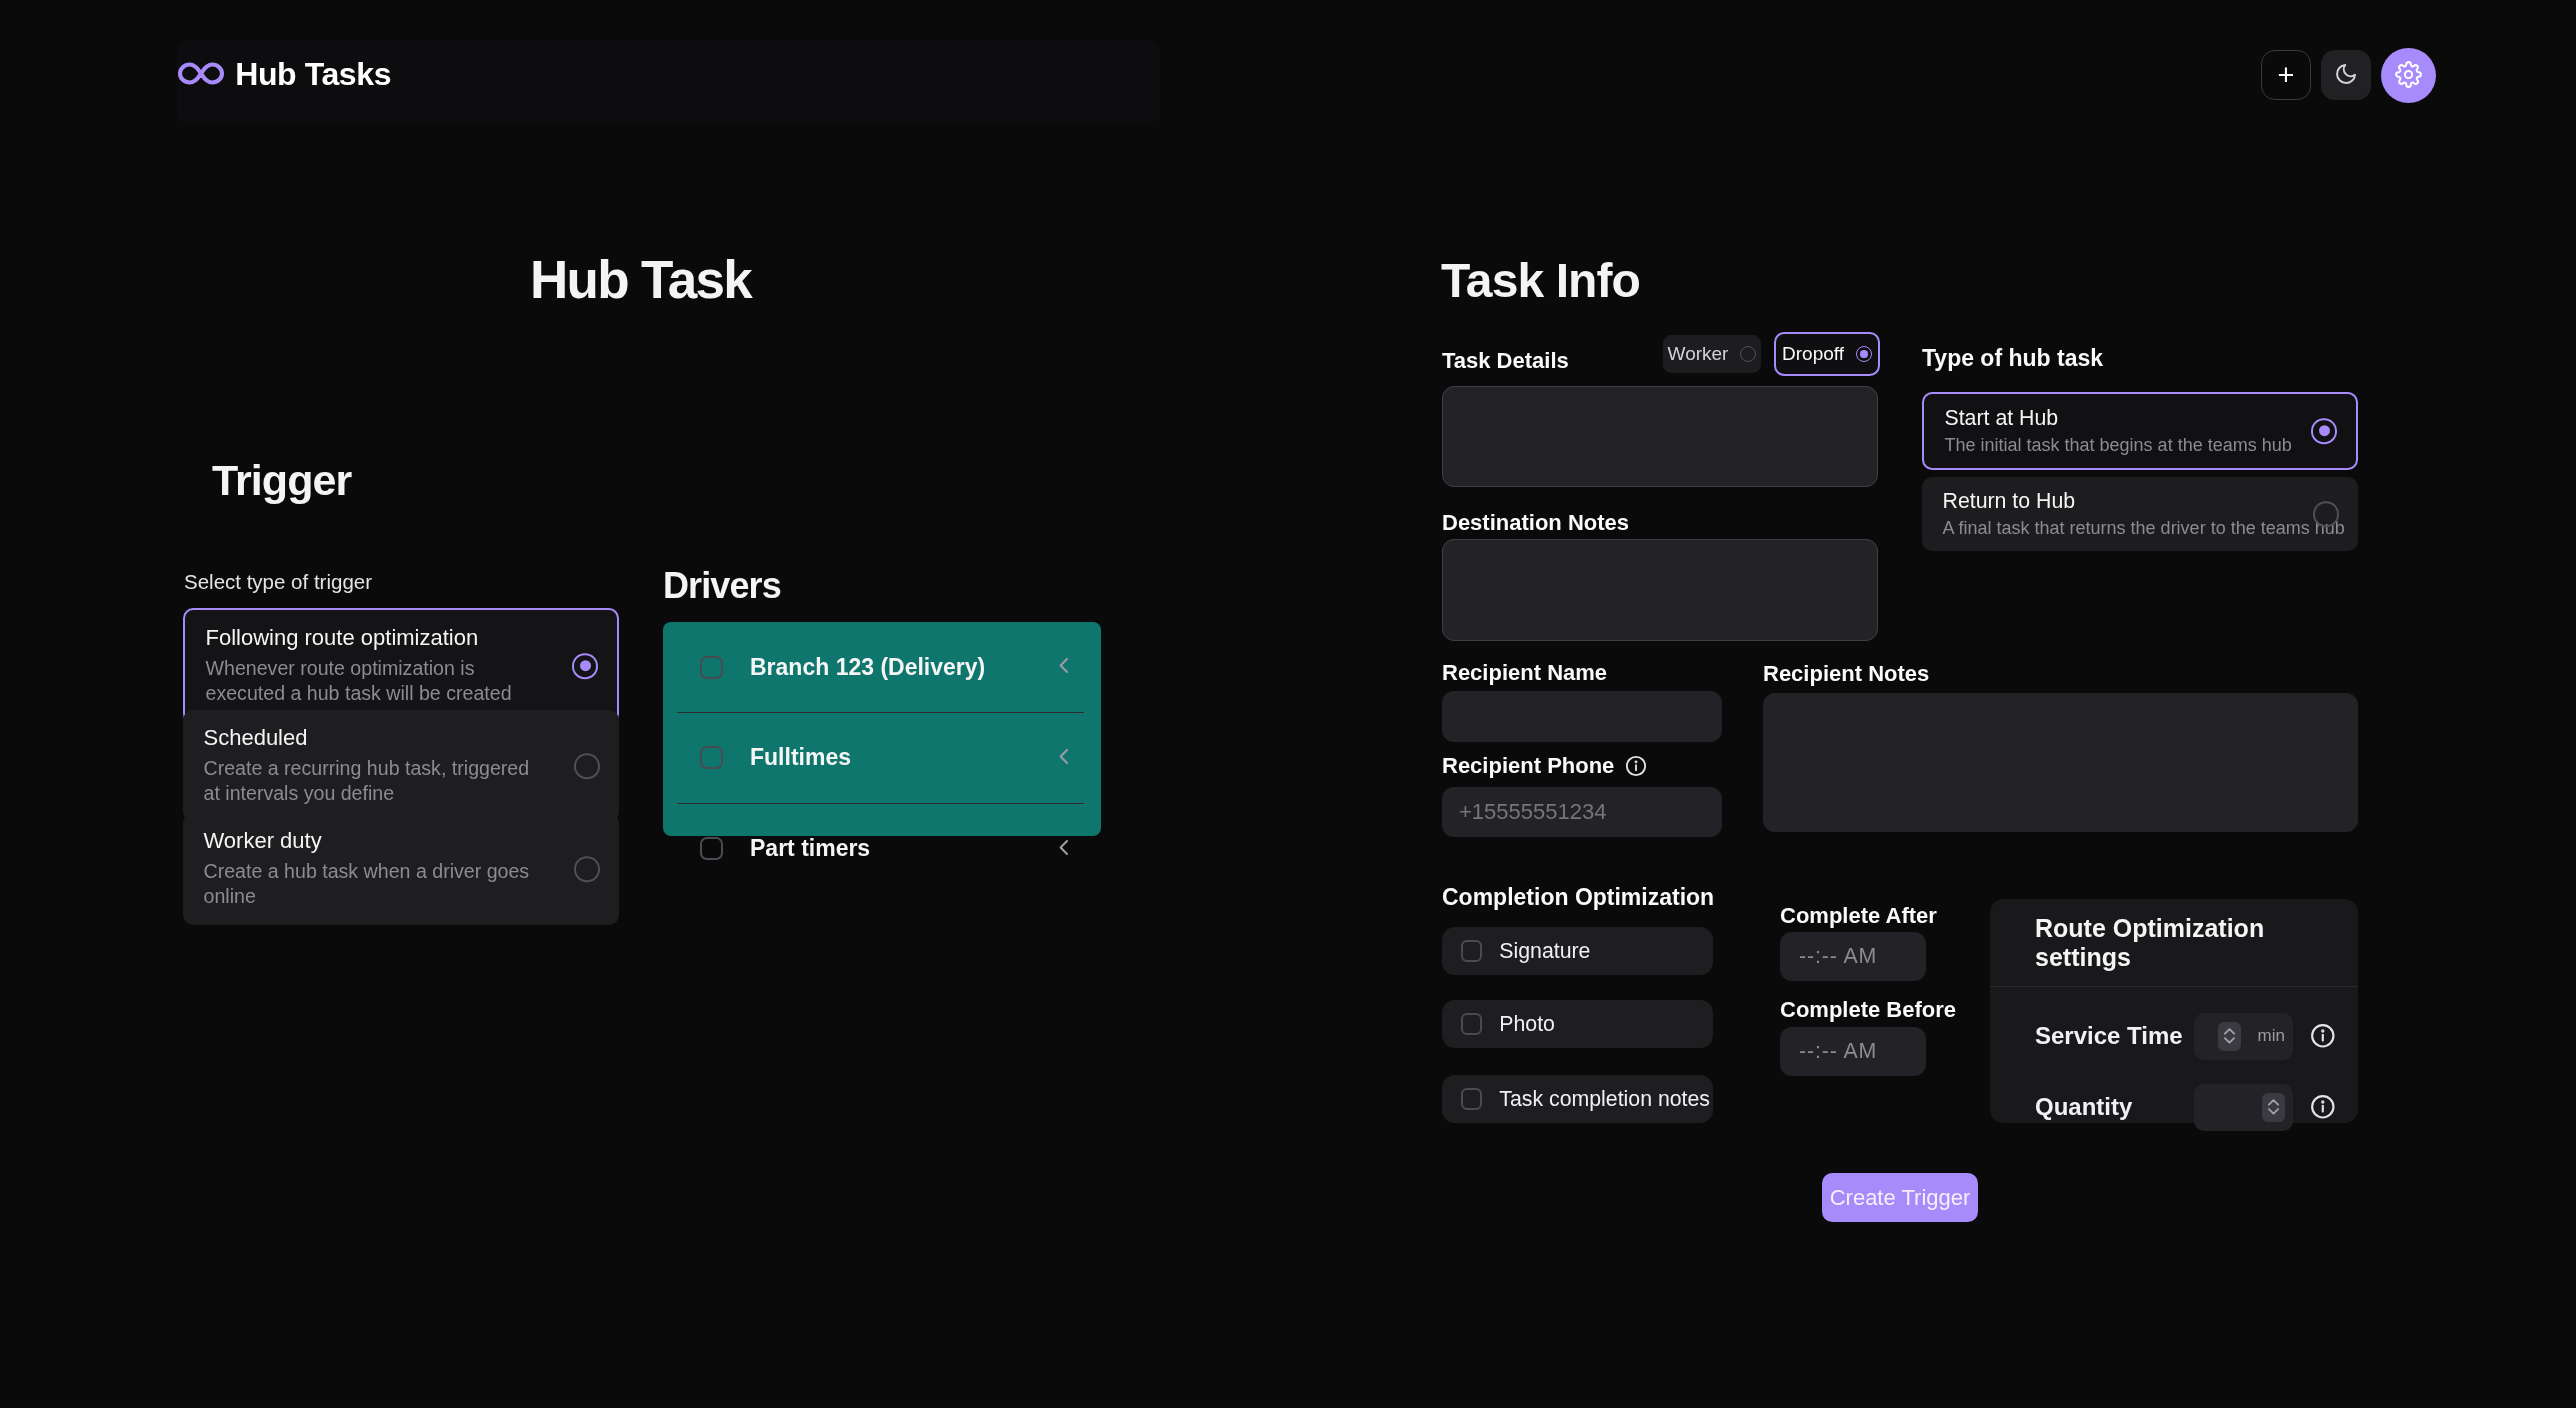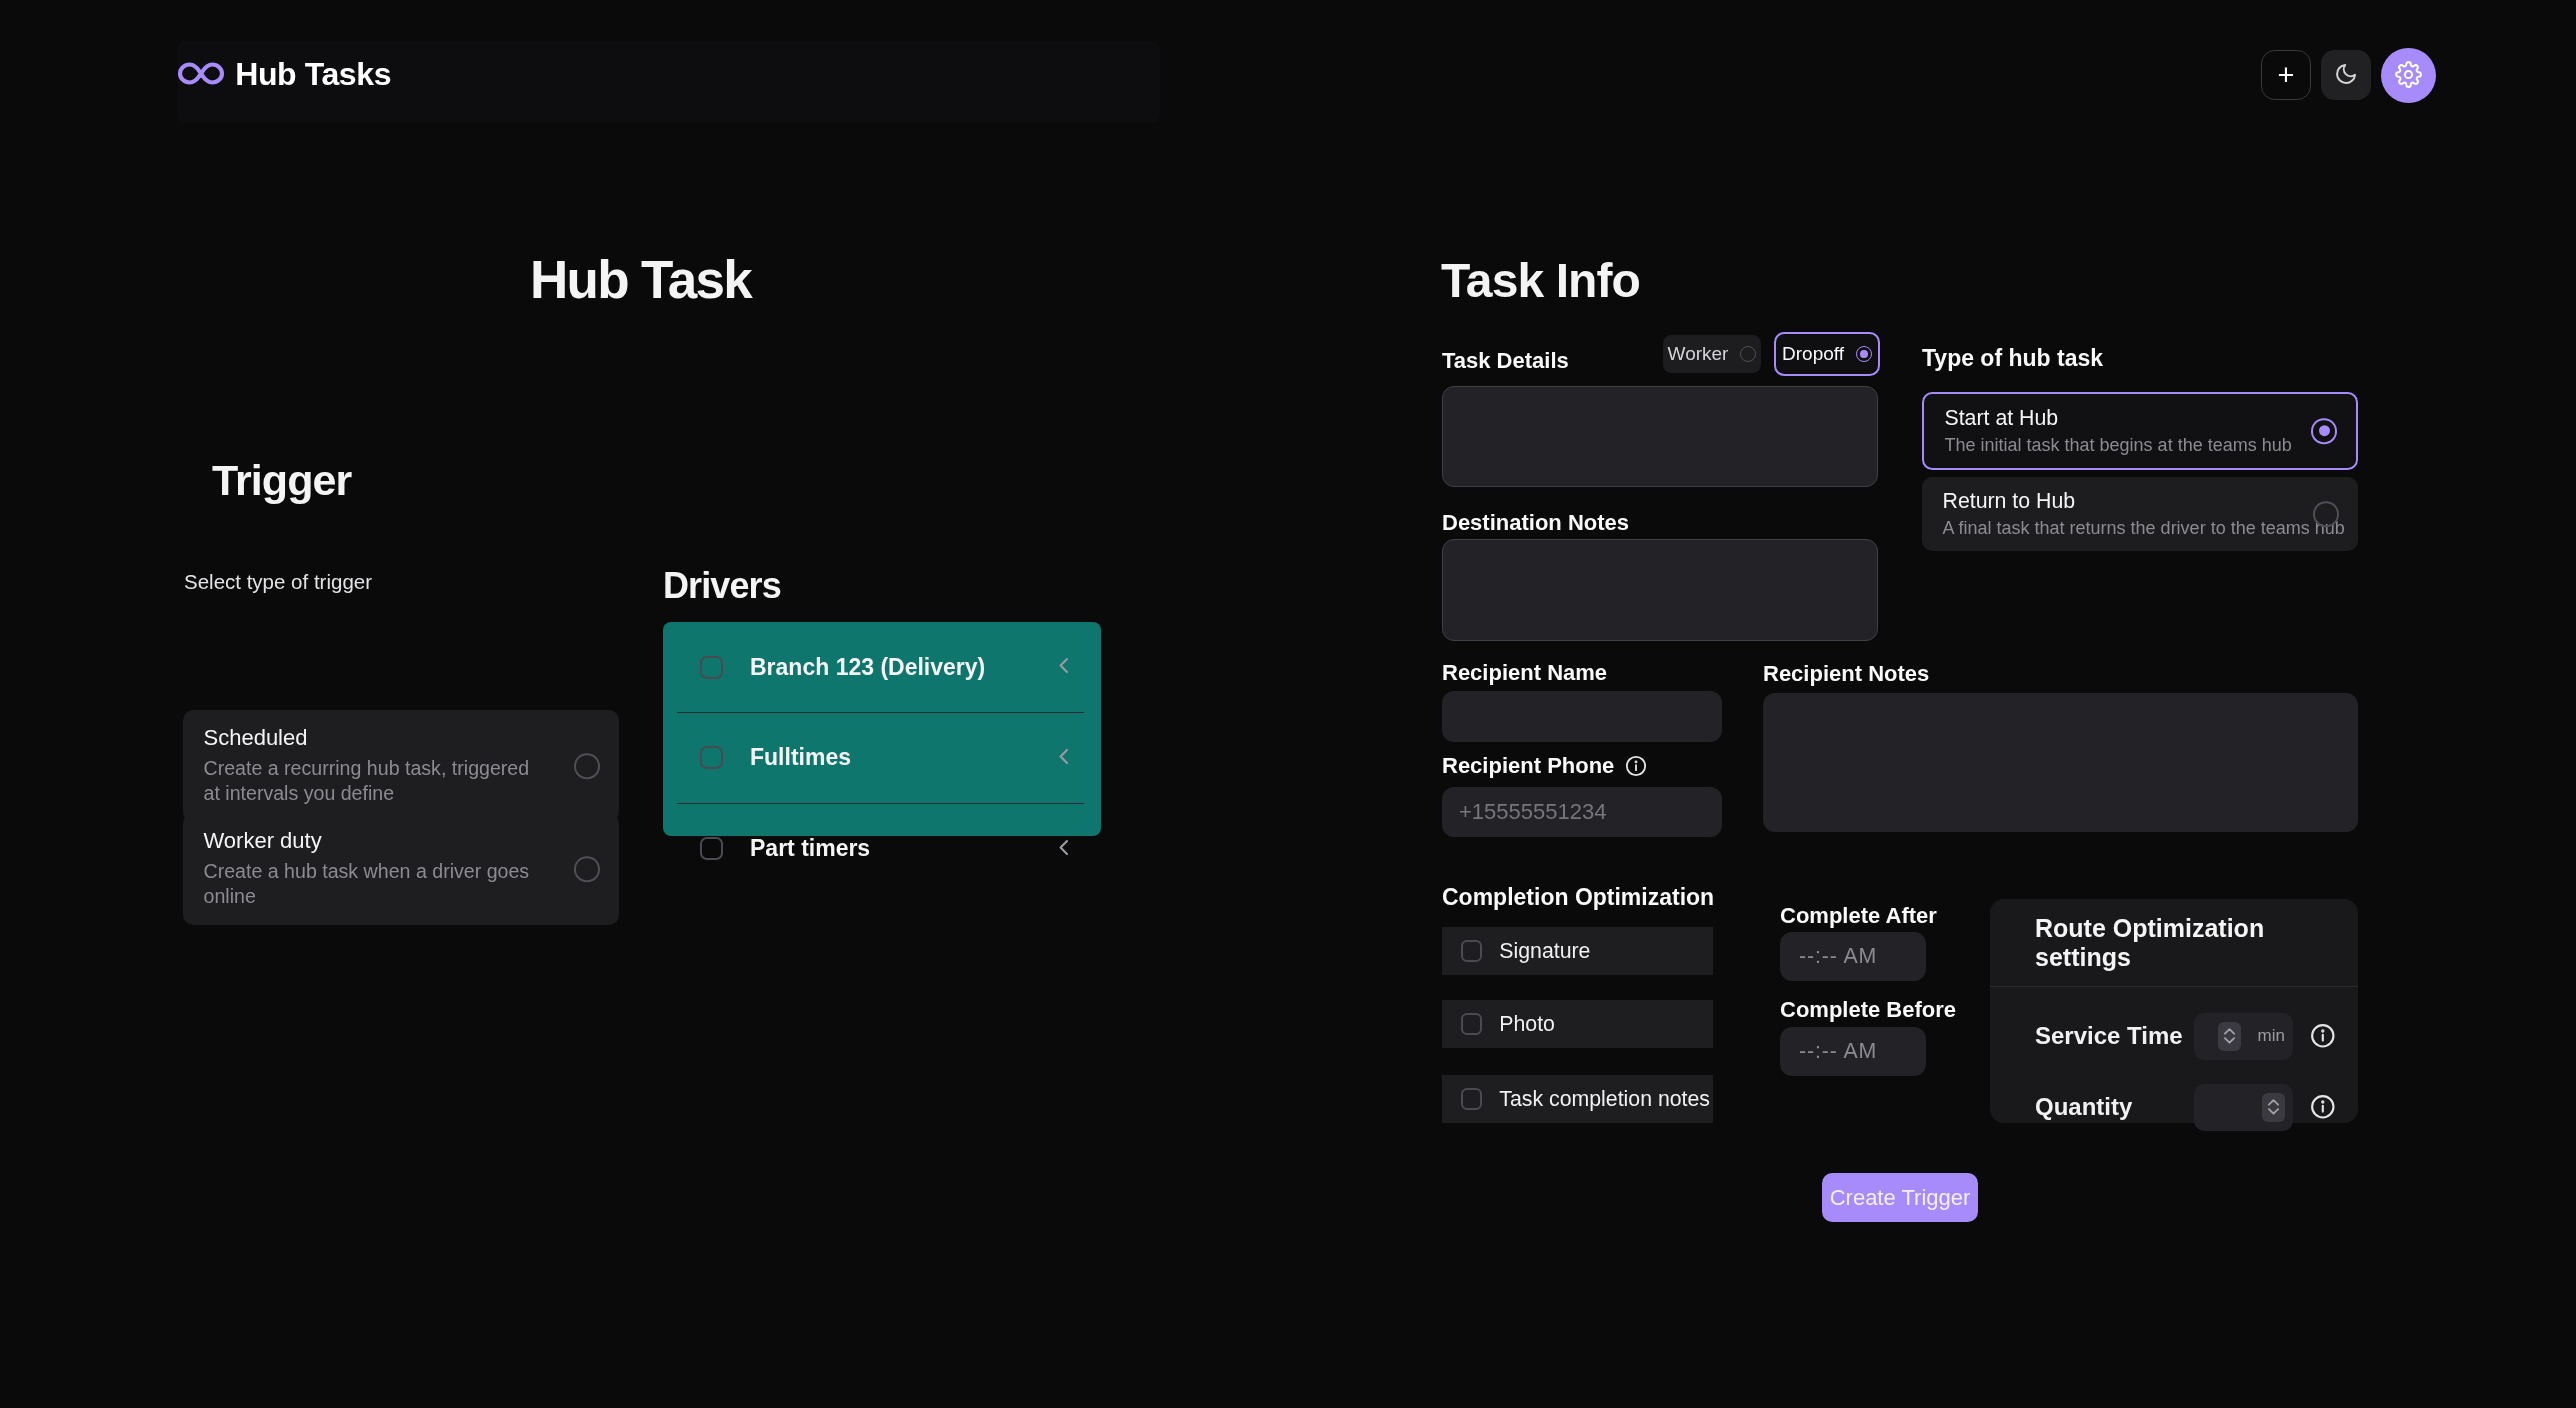--- a/index.html
+++ b/index.html
@@ -65,21 +65,21 @@
   .input-box::placeholder{color:#75757b;}
   .in-name{left:1442px;top:691px;width:280px;height:51px;}
   .in-phone{left:1442px;top:787px;width:280px;height:50px;}
   .label-row{display:flex;align-items:center;gap:10.2px;}
 
   .ht-card{left:1922px;width:436px;background:#1d1d20;border-radius:10.2px;box-sizing:border-box;padding:12px 68px 12px 20.5px;}
   .ht-card.selected{background:#111113;border:2.6px solid #a78bfa;}
   .ht-title{font-size:21.3px;font-weight:500;color:#f5f5f6;}
   .ht-desc{font-size:18px;color:#8b8b92;margin-top:4.3px;white-space:nowrap;}
 
-  .cb-card{left:1442px;width:271px;height:48px;background:#1e1e21;border-radius:0;
+  .cb-card{left:1442px;width:271px;height:48px;background:#1e1e21;border-radius:13px;
            display:flex;align-items:center;padding-left:19px;gap:17px;box-sizing:border-box;}
   .cb-label{font-size:21.3px;color:#f1f1f3;}
 
   .time-box{width:146px;height:49px;background:#232327;border-radius:12px;display:flex;align-items:center;
             padding-left:19px;box-sizing:border-box;font-size:21.3px;color:#8b8b92;letter-spacing:0.9px;}
 
   .panel{left:1990px;top:899px;width:368px;height:224px;background:#19191c;border-radius:13.7px;box-sizing:border-box;}
   .panel-header{padding:15.4px 0 13.7px 45px;font-size:25px;font-weight:700;color:#f5f5f6;}
   .panel-divider{height:0.9px;background:#2a2a2e;}
   .panel-row{display:flex;align-items:center;padding:0 22px 0 45px;margin-top:25.6px;}
@@ -130,20 +130,25 @@
     </span>
   </div>
 
   <div class="abs hero">
     <div>Hub Task</div>
   </div>
 
   <div class="abs h-trigger">Trigger</div>
   <div class="abs select-label">Select type of trigger</div>
 
+  <div class="abs opt-card selected" style="top:608px;">
+    <div class="opt-title">Following route optimization</div>
+    <div class="opt-desc">Whenever route optimization is executed a hub task will be created</div>
+    <div class="radio sel"></div>
+  </div>
   <div class="abs opt-card" style="top:813px;">
     <div class="opt-title">Worker duty</div>
     <div class="opt-desc">Create a hub task when a driver goes online</div>
     <div class="radio"></div>
   </div>
   <div class="abs opt-card" style="top:710px;">
     <div class="opt-title">Scheduled</div>
     <div class="opt-desc">Create a recurring hub task, triggered at intervals you define</div>
     <div class="radio"></div>
   </div>

